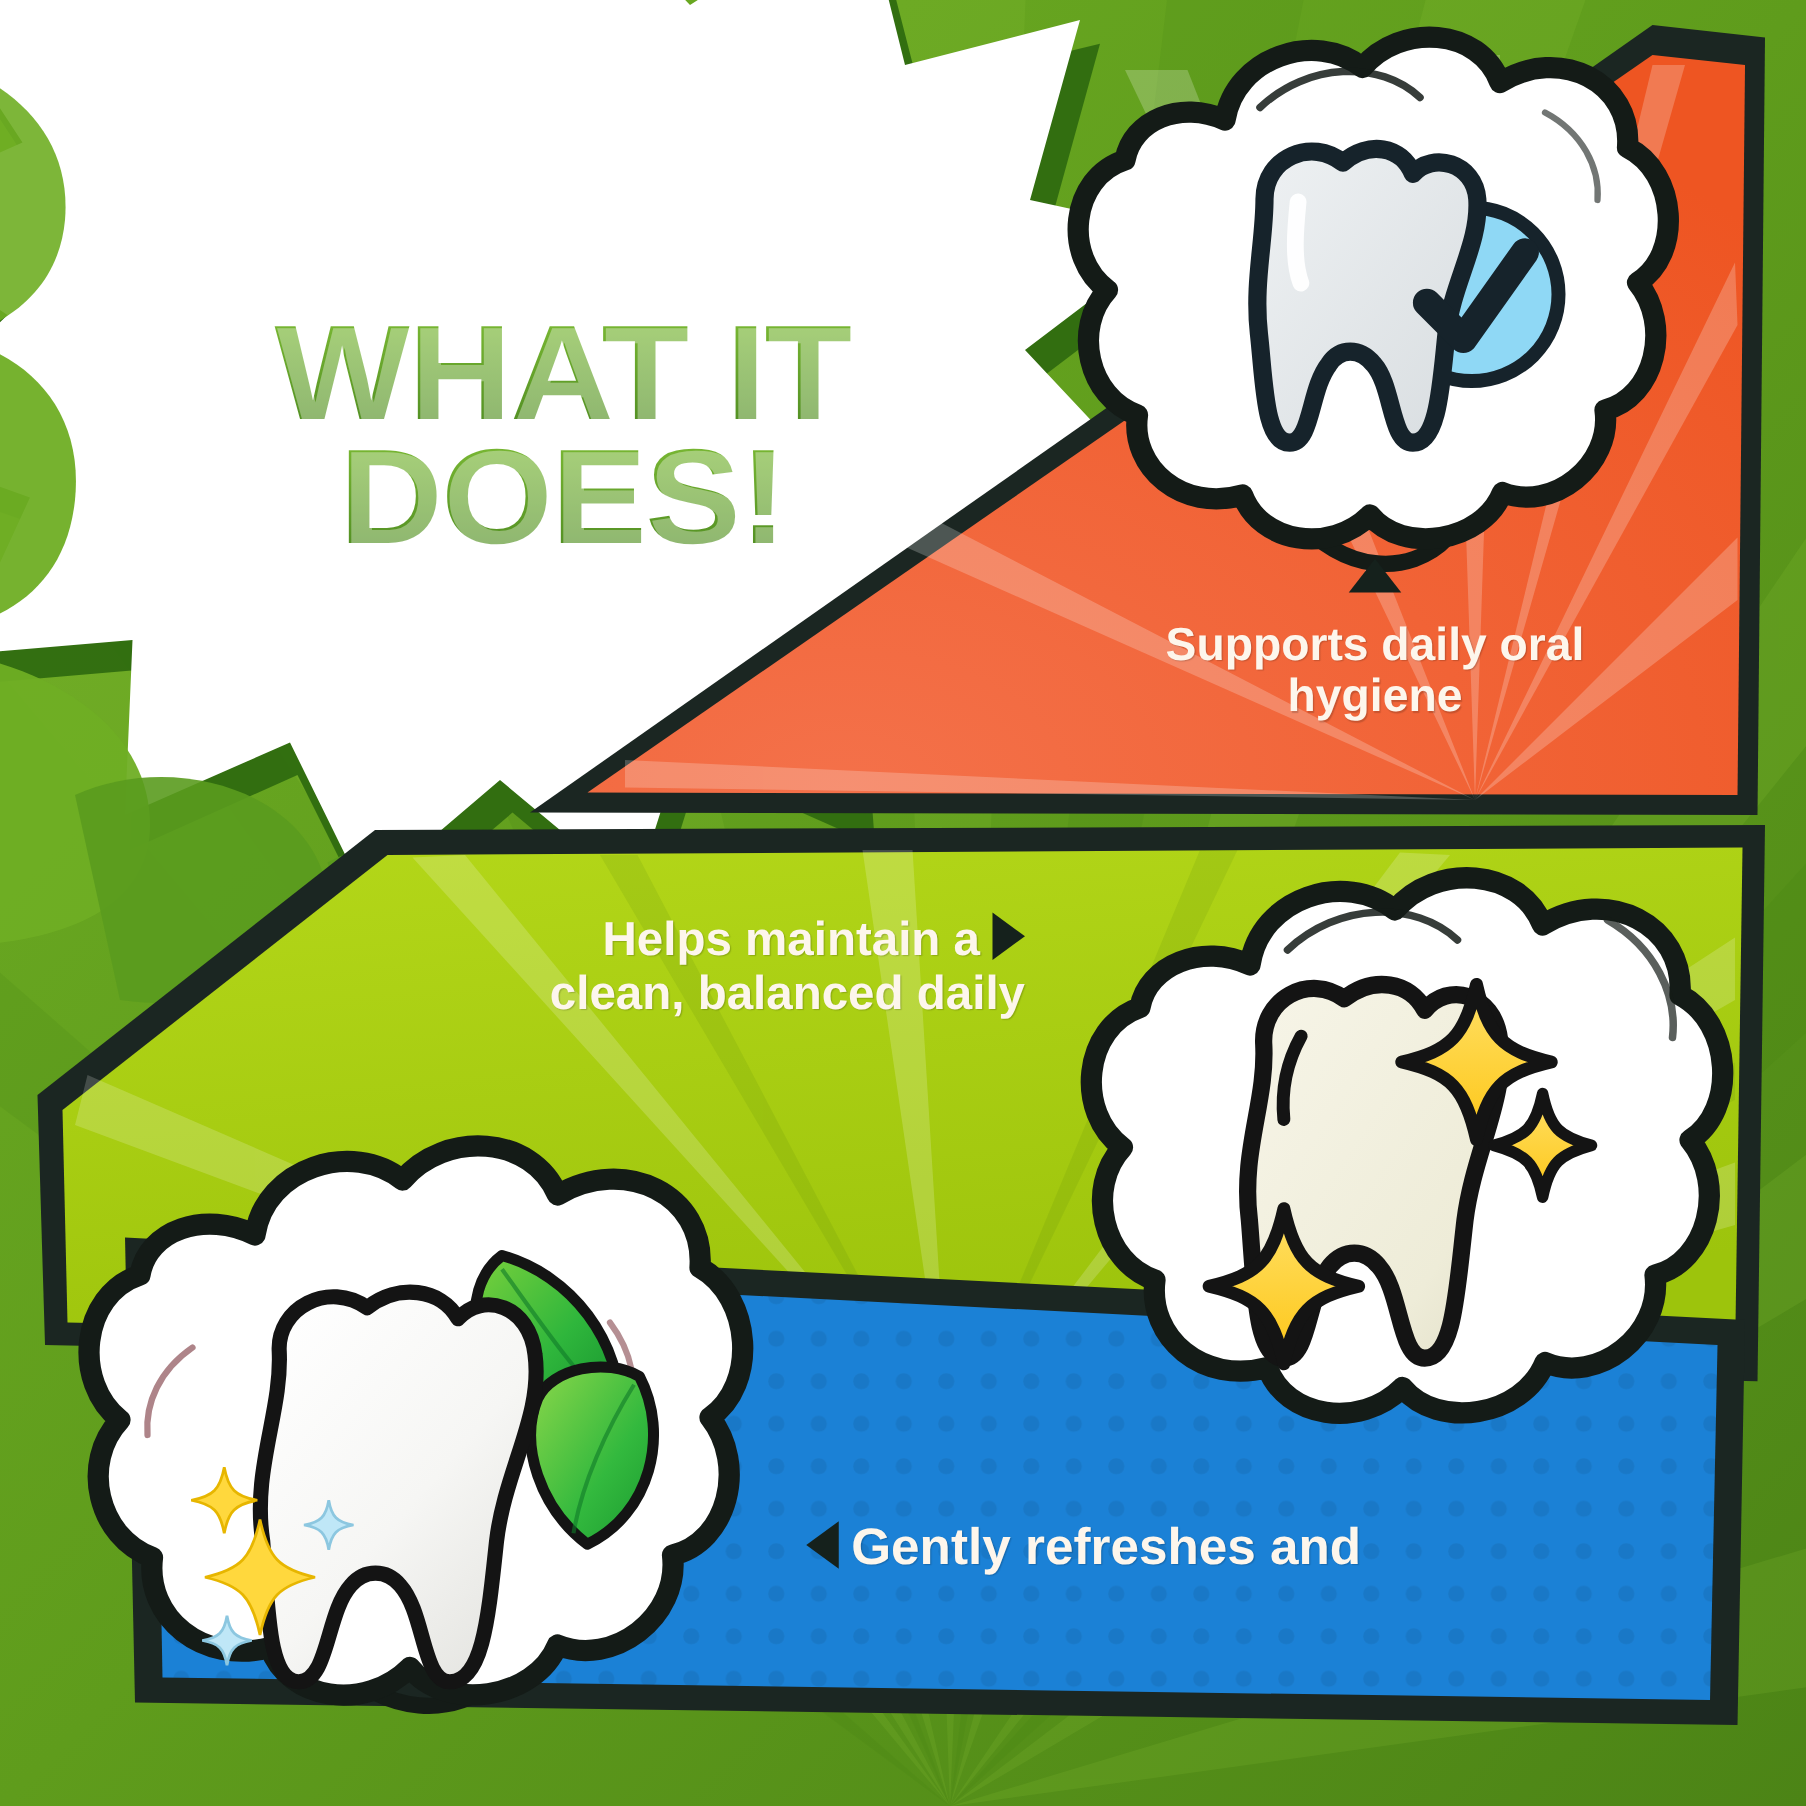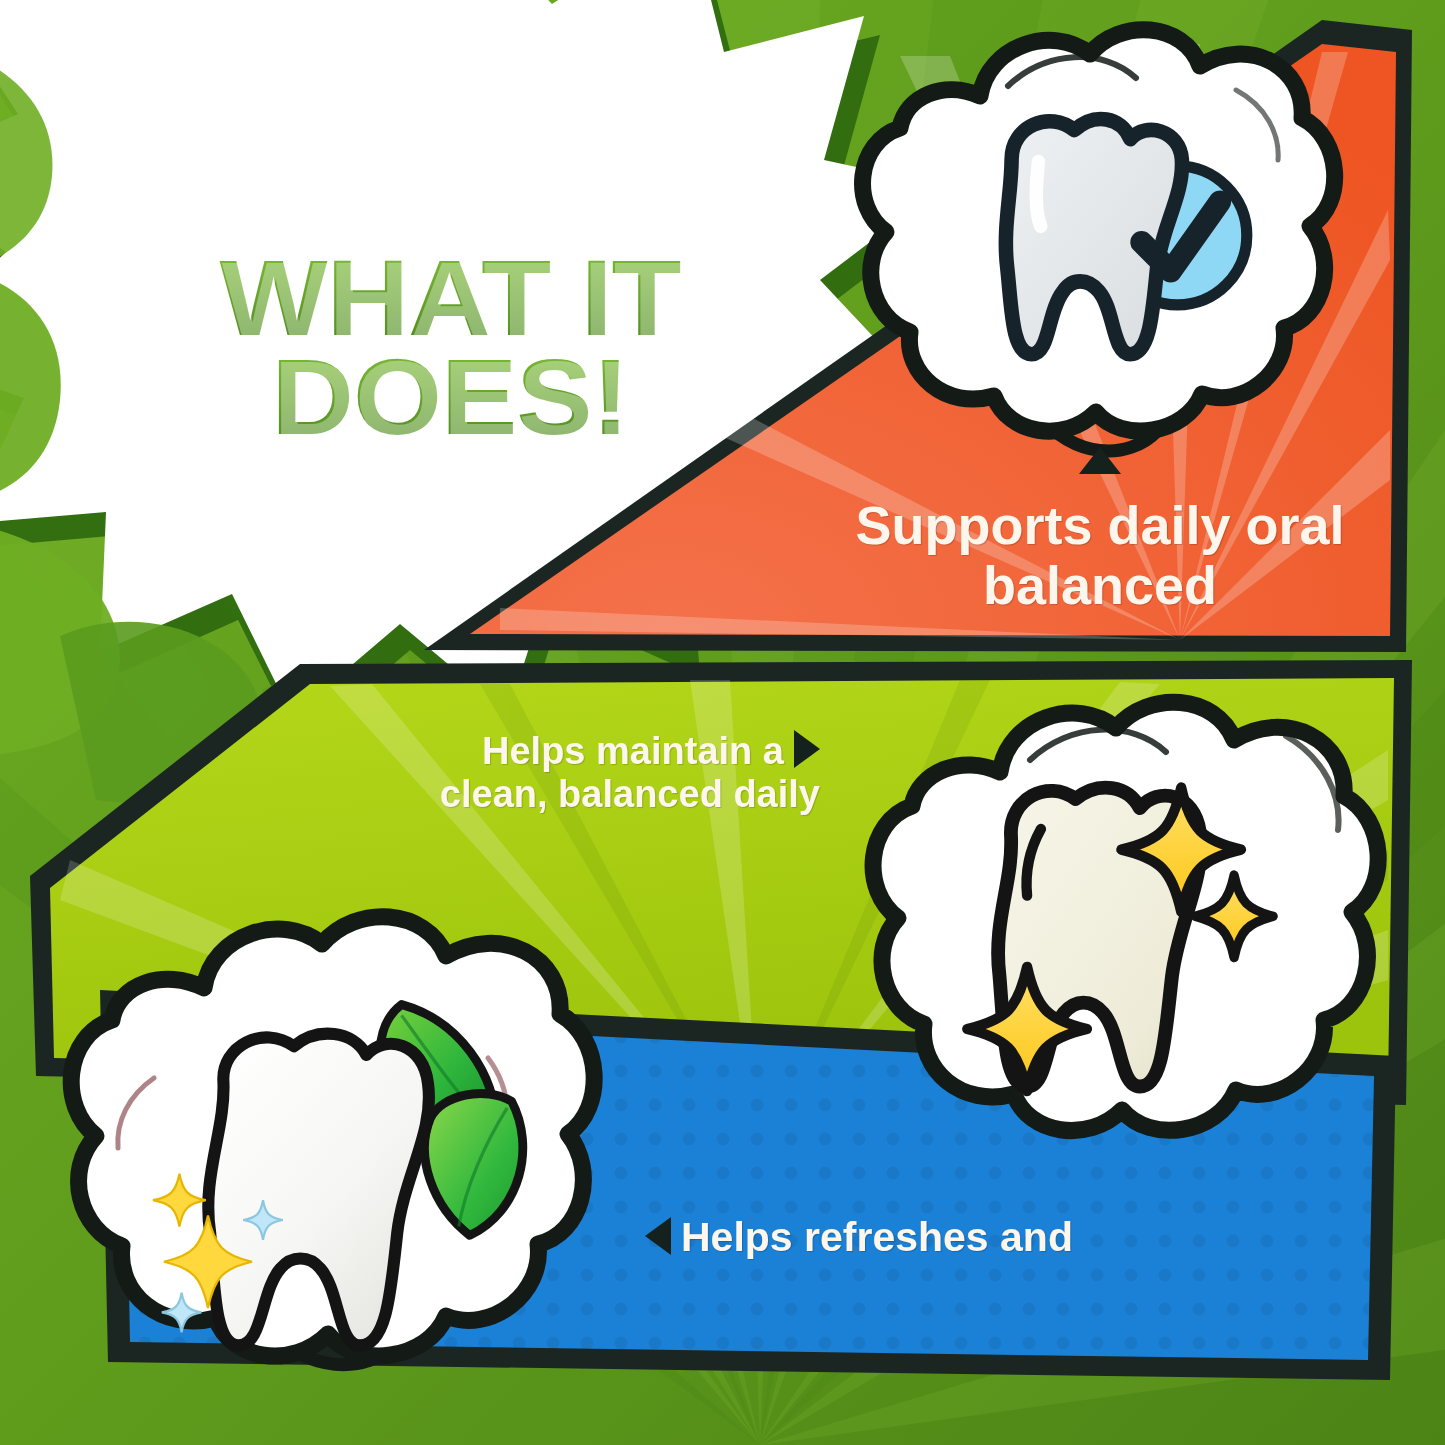--- a/index.html
+++ b/index.html
@@ -43,21 +43,21 @@
     -webkit-background-clip:text;background-clip:text;color:transparent;}
 
   .caption{
     position:absolute;
     color:#fdf6ec;
     font-weight:bold;
     font-family:"Liberation Sans",sans-serif;
     line-height:1.12;
     text-shadow:1px 1px 1px rgba(0,0,0,.18);
   }
-  #cap-orange{left:840px;top:495px;width:520px;text-align:center;font-size:54px;}
+  #cap-orange{left:840px;top:495px;width:520px;text-align:center;font-size:37px;}
   #cap-lime{left:300px;top:730px;width:520px;text-align:right;font-size:38px;}
   #cap-blue{left:645px;top:1215px;width:570px;text-align:left;font-size:41px;}
   .tri-up{
     position:absolute;left:50%;top:-48px;transform:translateX(-50%);
     width:0;height:0;border-left:21px solid transparent;border-right:21px solid transparent;
     border-bottom:27px solid #15211c;
   }
   .tri-right{
     display:inline-block;width:0;height:0;vertical-align:-4px;margin-left:10px;
     border-top:19px solid transparent;border-bottom:19px solid transparent;
@@ -341,25 +341,25 @@
                  C-6,290 -10,286 -22,284 C-10,282 -6,278 -4,266 Z" fill="#bfe7f7" stroke="#8cc7e0" stroke-width="2"></path>
         <path d="M70,182 C72,194 76,198 88,200 C76,202 72,206 70,218
                  C68,206 64,202 52,200 C64,198 68,194 70,182 Z" fill="#bfe7f7" stroke="#8cc7e0" stroke-width="2"></path>
       </g>
     </svg>
   </div>
 
   <div class="caption" id="cap-orange">
     <span class="tri-up"></span>
     <span>Supports daily oral</span><br>
-    <span>balanced</span>
+    <span>hygiene</span>
   </div>
 
   <div class="caption" id="cap-lime">
     <span>Helps maintain a</span><span class="tri-right"></span><br>
     <span>clean, balanced daily</span>
   </div>
 
   <div class="caption" id="cap-blue">
-    <span class="tri-left"></span><span>Helps refreshes and</span><br>
+    <span class="tri-left"></span><span>Gently refreshes and</span><br>
   </div>
 
 </div>
 
 </body></html>

